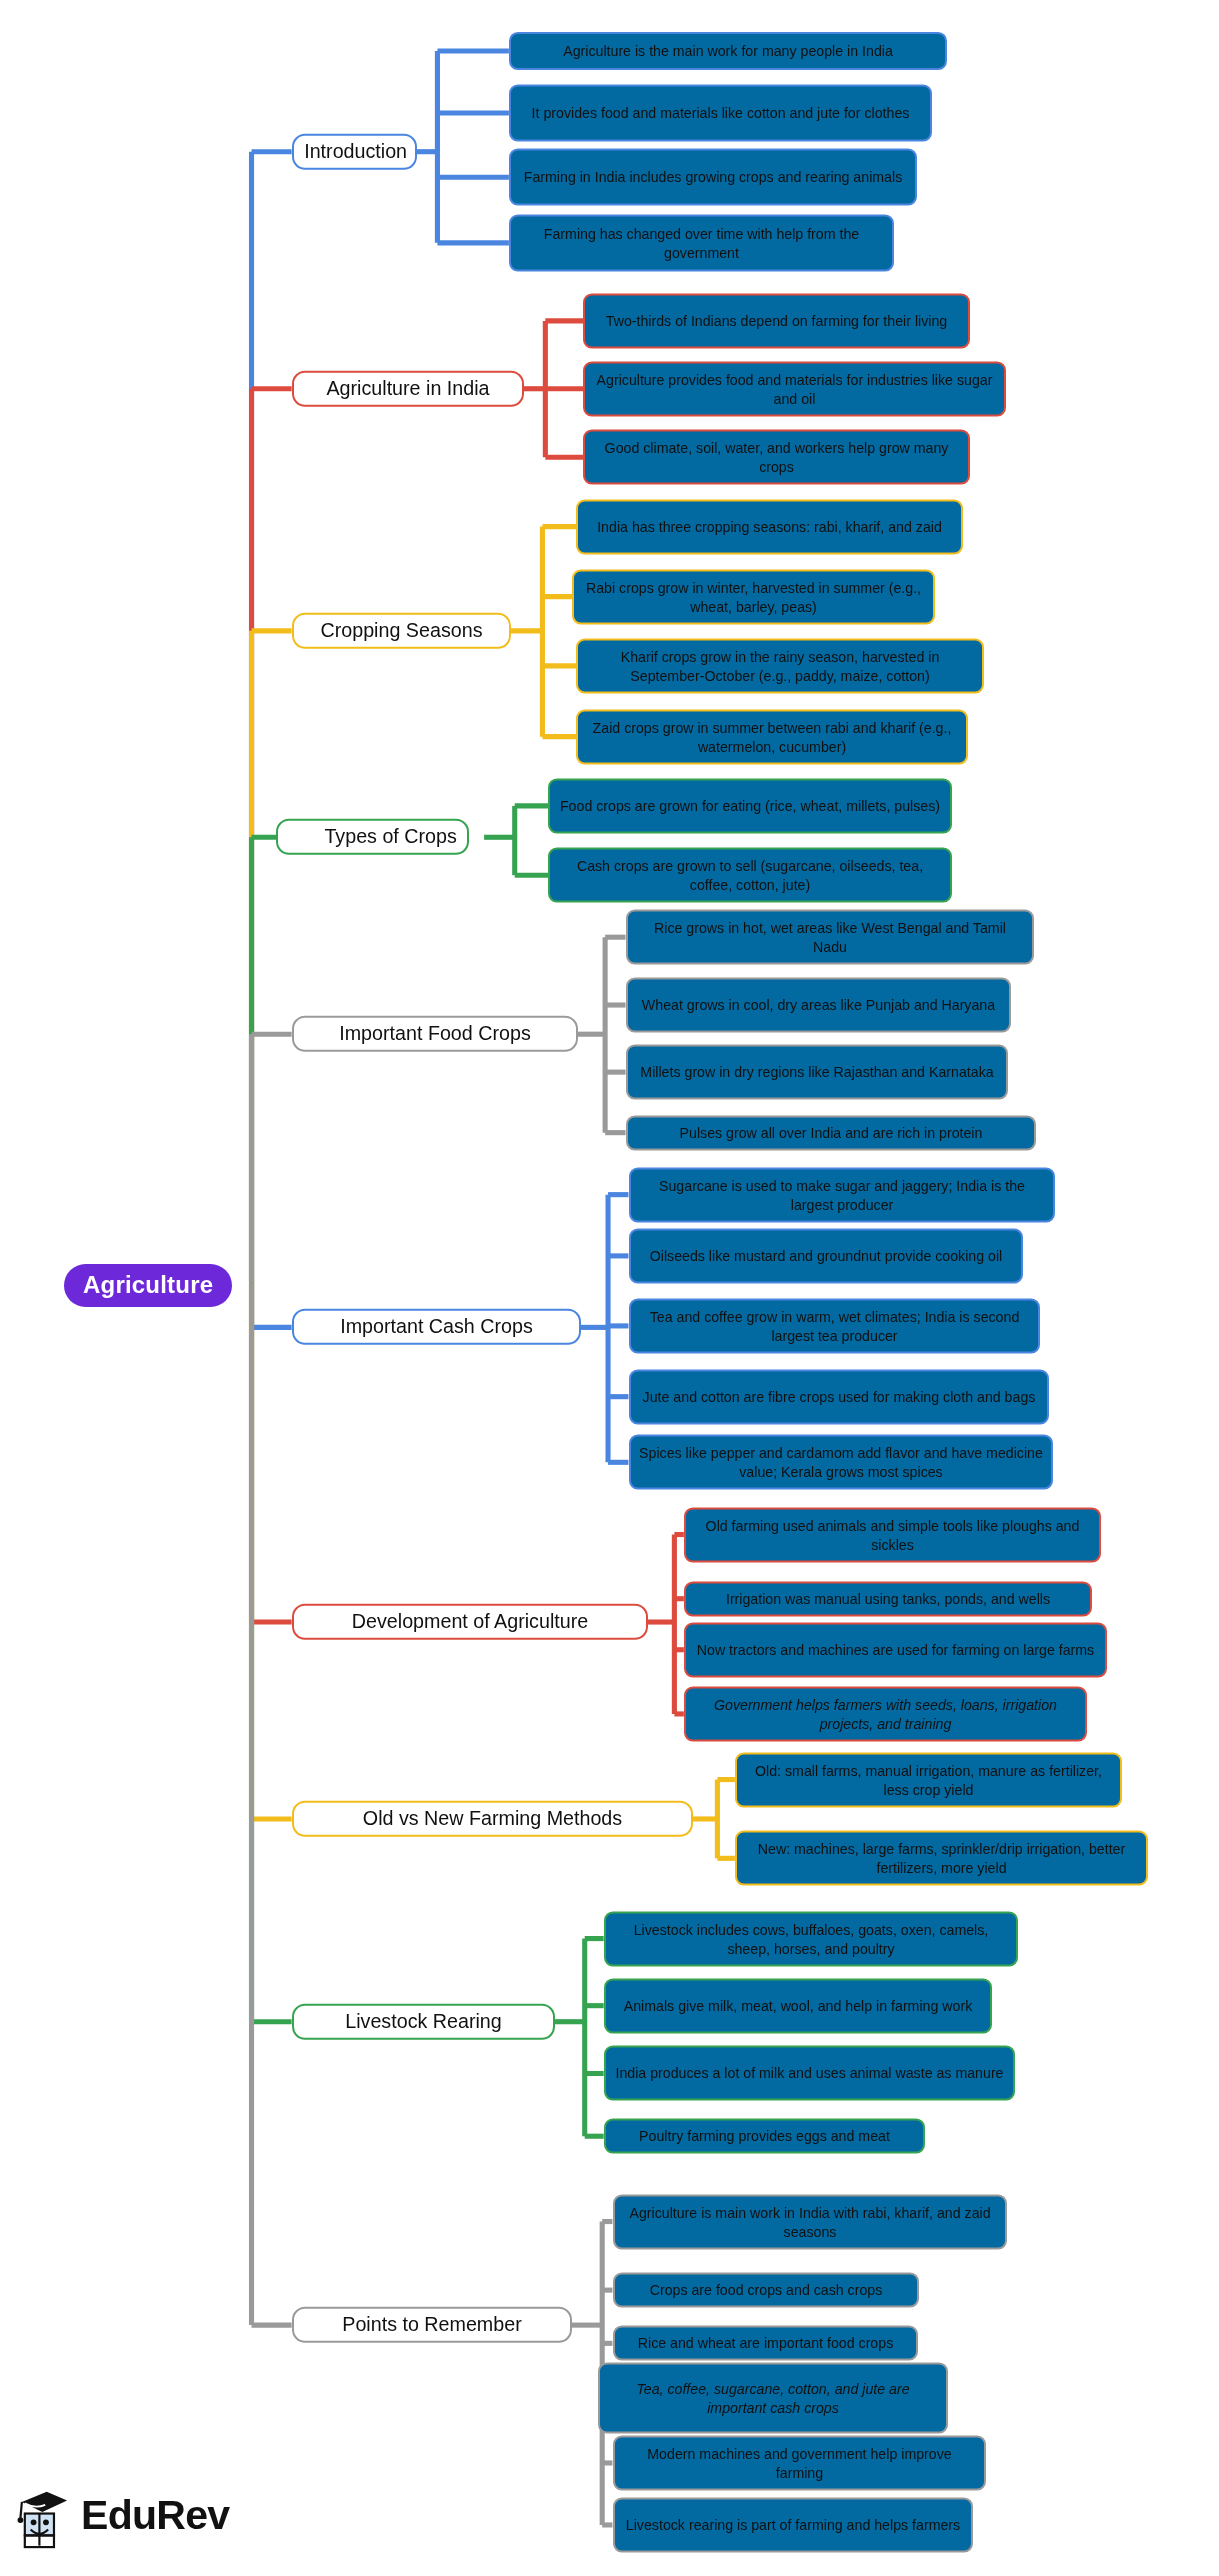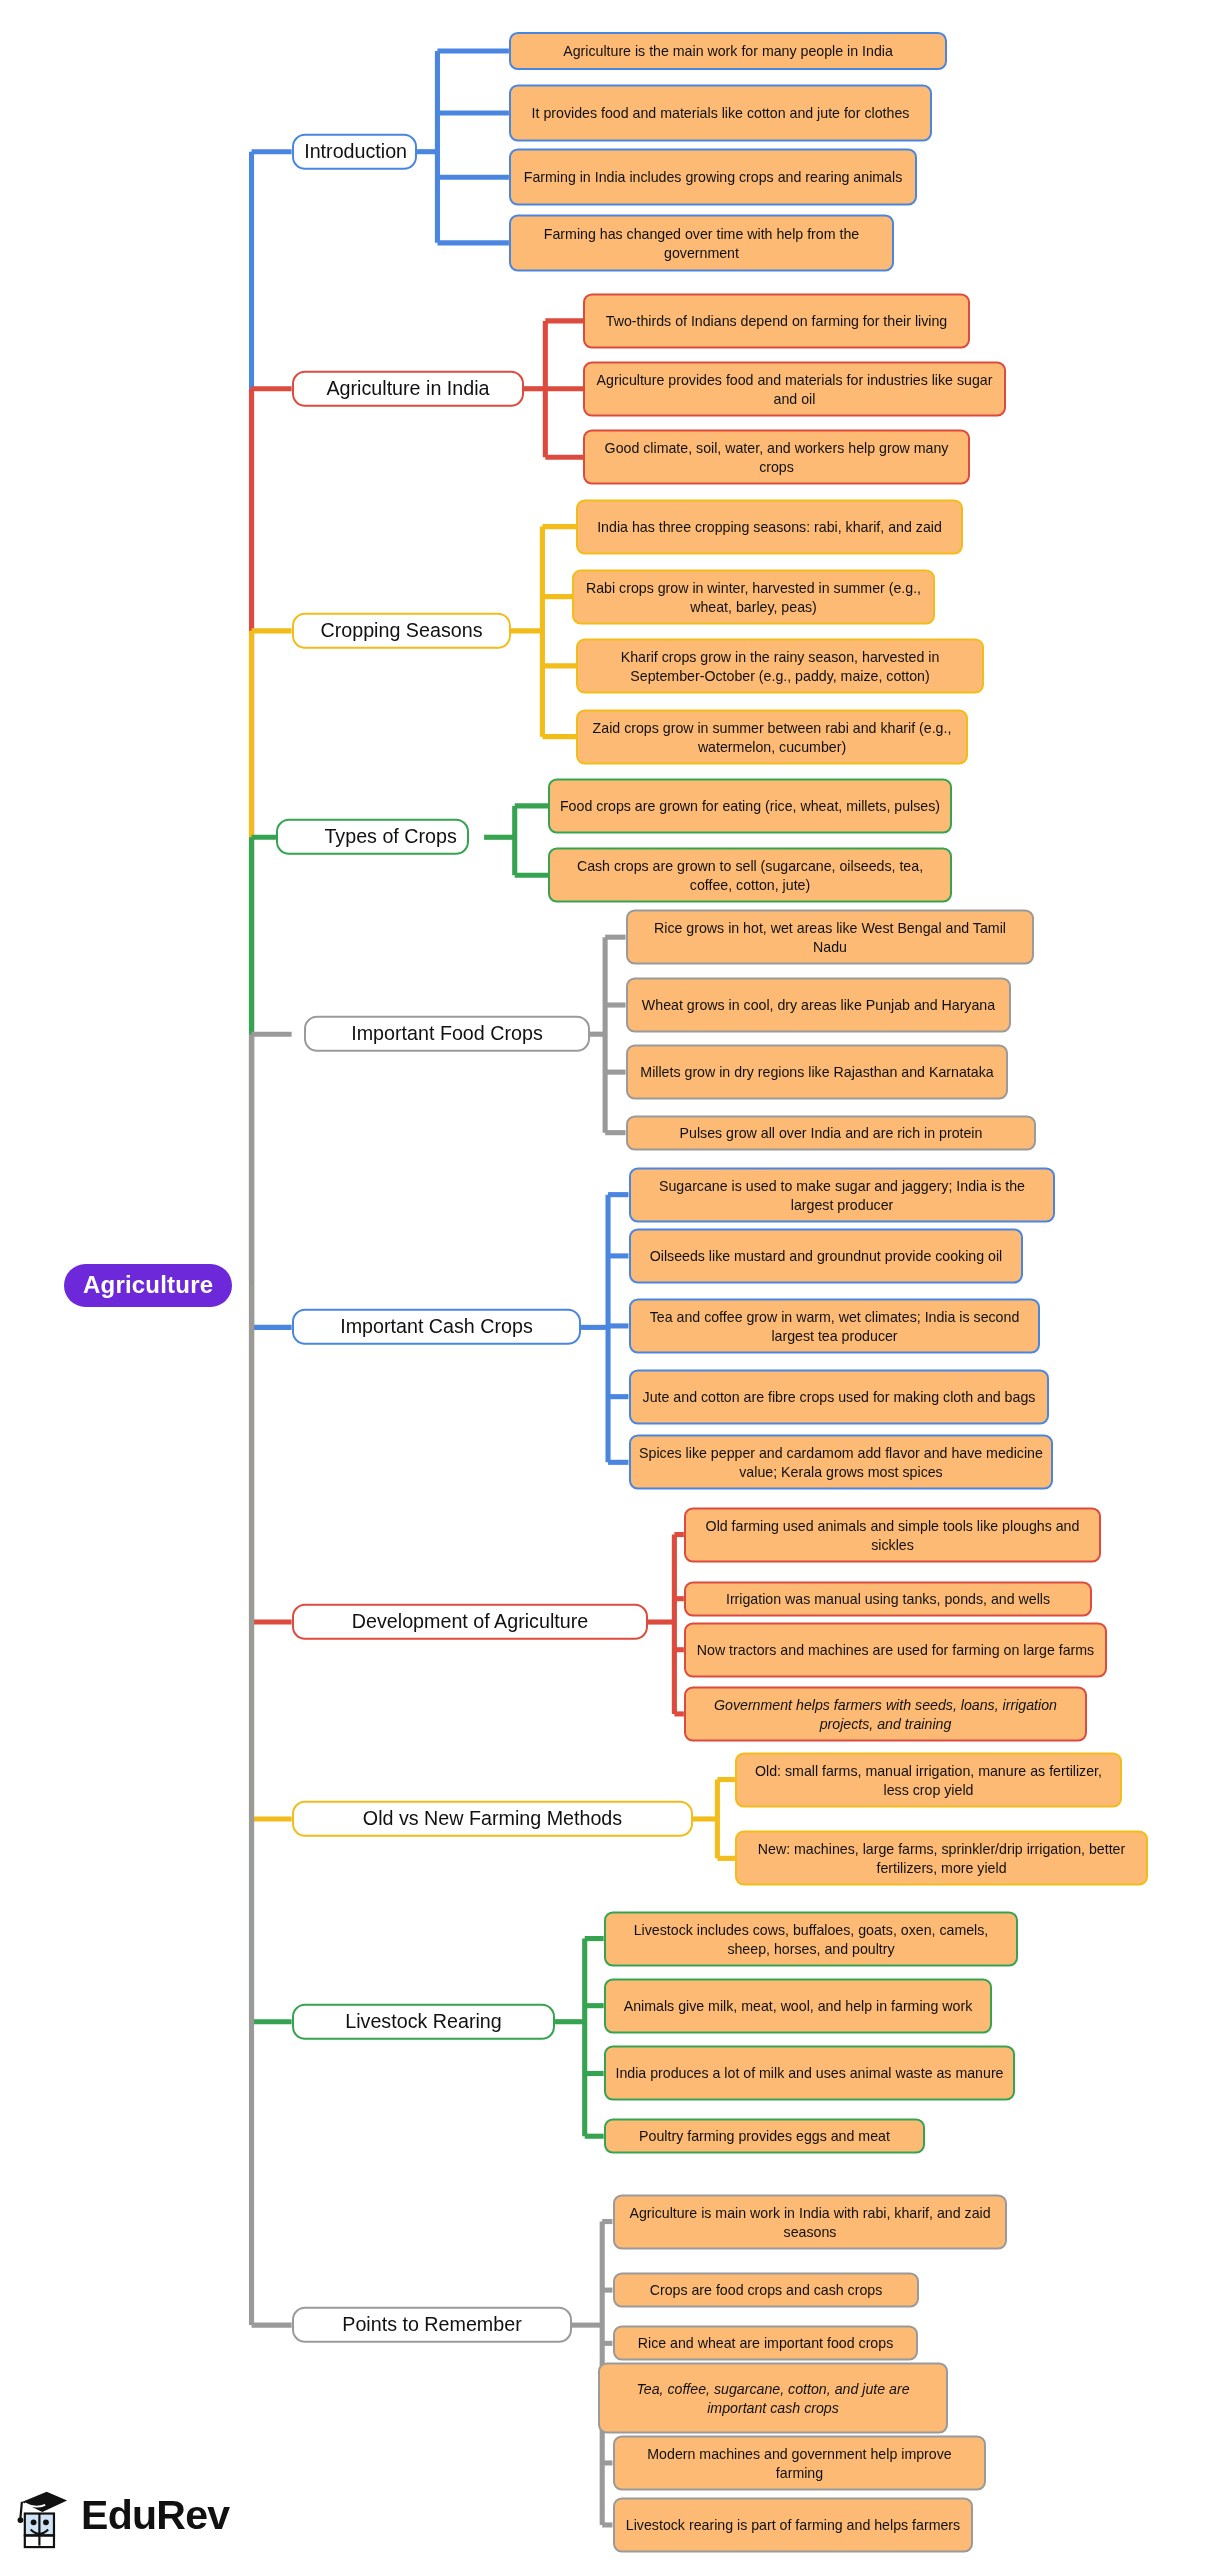--- a/index.html
+++ b/index.html
@@ -50,21 +50,21 @@
     padding: 5.1px 10.2px 6.6px 10.2px;
     white-space: nowrap;
     line-height: 1.05;
     z-index: 4;
     transform: translateY(-50%);
   }
 
   
   .leaf-node {
     position: absolute;
-    background: #fdba74;
+    background: #0369a1;
     border: 2.2px solid #888;
     border-radius: 8.8px;
     color: #111;
     font-size: 14.2px;
     line-height: 1.32;
     text-align: center;
     padding: 5.8px 7.3px;
     z-index: 3;
     display: flex;
     align-items: center;
@@ -217,21 +217,21 @@
       <div class="leaf-node" style="left: 576px; top: 737px; width: 392px; height: 55px; border-color: rgb(242, 188, 27);">
         <span>Zaid crops grow in summer between rabi and kharif (e.g., watermelon, cucumber)</span>
       </div>
       <div class="branch-node" style="left: 276px; top: 837px; width: 193px; text-align: right; border-color: rgb(54, 163, 81);">Types of Crops</div>
       <div class="leaf-node" style="left: 548px; top: 806px; width: 404px; height: 55px; border-color: rgb(54, 163, 81);">
         <span>Food crops are grown for eating (rice, wheat, millets, pulses)</span>
       </div>
       <div class="leaf-node" style="left: 548px; top: 875px; width: 404px; height: 55px; border-color: rgb(54, 163, 81);">
         <span>Cash crops are grown to sell (sugarcane, oilseeds, tea, coffee, cotton, jute)</span>
       </div>
-      <div class="branch-node" style="left: 304px; top: 1034px; width: 286px; text-align: center; border-color: rgb(154, 154, 154);">Important Food Crops</div>
+      <div class="branch-node" style="left: 292px; top: 1034px; width: 286px; text-align: center; border-color: rgb(154, 154, 154);">Important Food Crops</div>
       <div class="leaf-node" style="left: 626px; top: 937px; width: 408px; height: 55px; border-color: rgb(154, 154, 154);">
         <span>Rice grows in hot, wet areas like West Bengal and Tamil Nadu</span>
       </div>
       <div class="leaf-node" style="left: 626px; top: 1005px; width: 385px; height: 55px; border-color: rgb(154, 154, 154);">
         <span>Wheat grows in cool, dry areas like Punjab and Haryana</span>
       </div>
       <div class="leaf-node" style="left: 626px; top: 1072px; width: 382px; height: 55px; border-color: rgb(154, 154, 154);">
         <span>Millets grow in dry regions like Rajasthan and Karnataka</span>
       </div>
       <div class="leaf-node" style="left: 626px; top: 1133px; width: 410px; height: 35px; border-color: rgb(154, 154, 154);">

